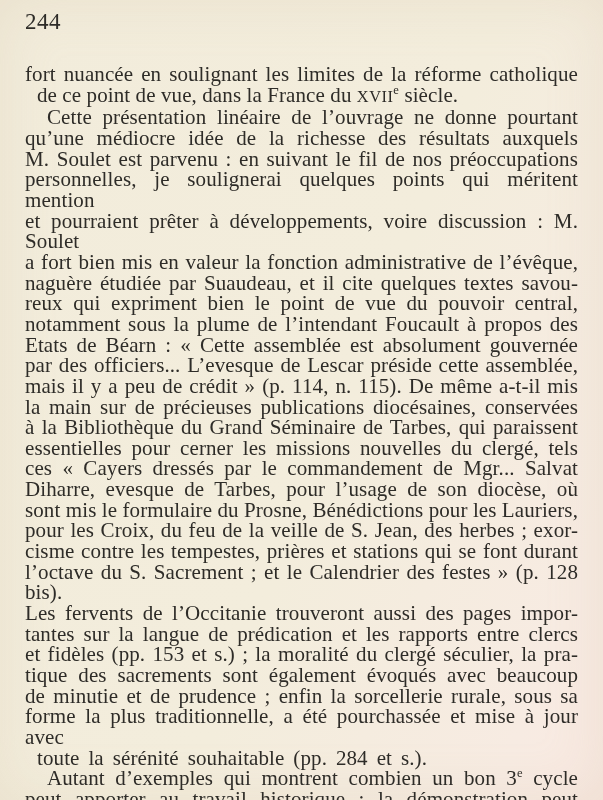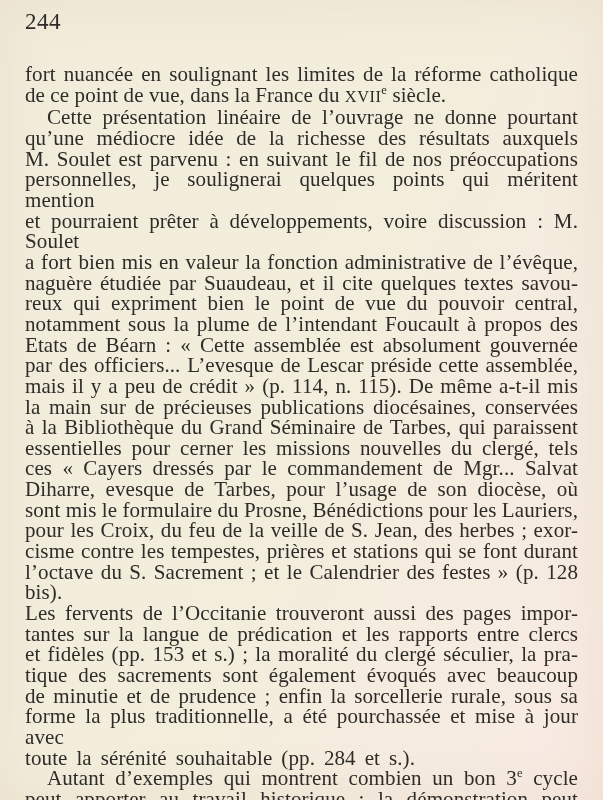--- a/index.html
+++ b/index.html
@@ -41,20 +41,21 @@
     font-size: 21px;
   }
   .line {
     line-height: 20.65px;
     text-align: justify;
     text-align-last: justify;
     letter-spacing: 0.1px;
   }
   .line.last {
     text-align-last: left;
+    margin-left: 12px;
   }
   .line.indent {
     text-indent: 22px;
   }
   .line.wide {
     word-spacing: 0.17em;
   }
   .sc {
     text-transform: uppercase;
     font-size: 0.78em;

